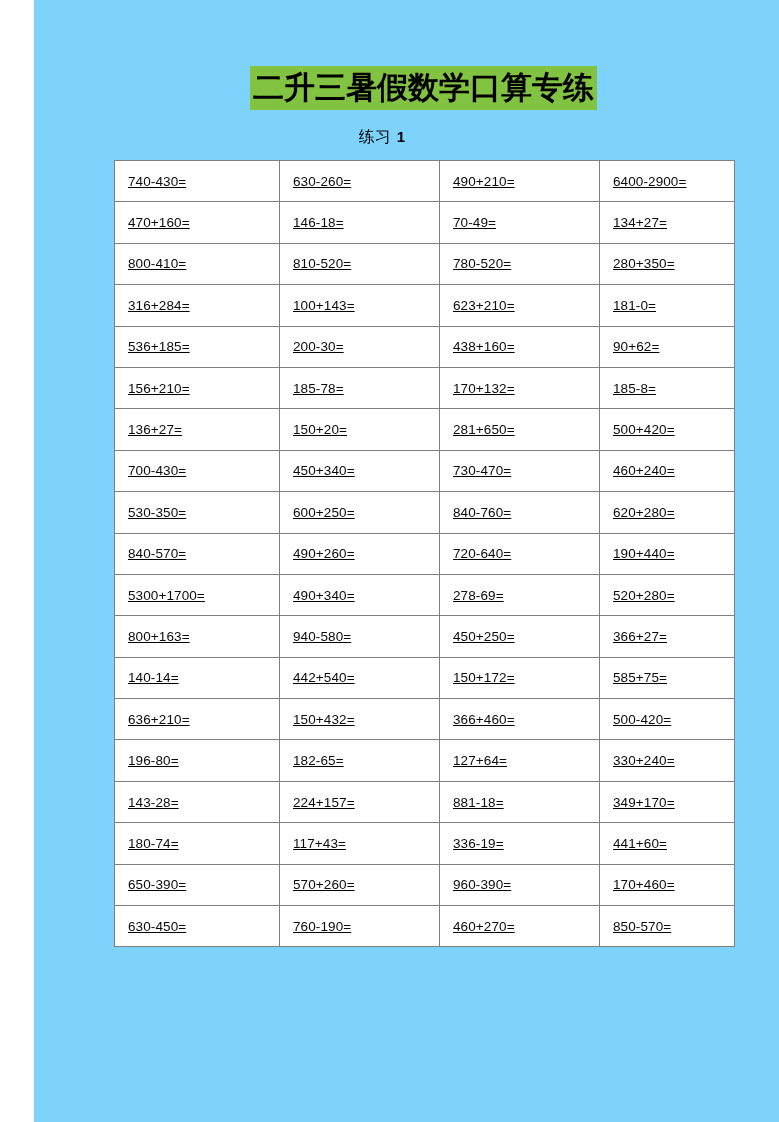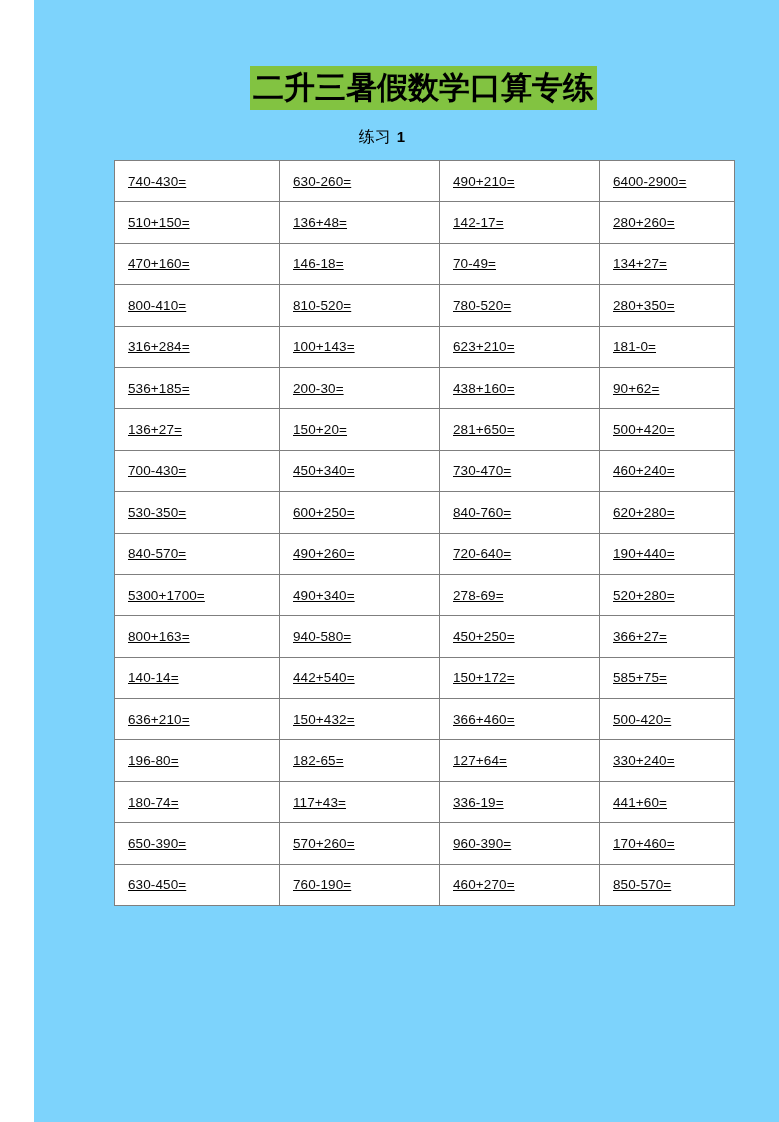--- a/index.html
+++ b/index.html
@@ -125,26 +125,20 @@
         <col class="c4">
     </colgroup>
     <tbody id="problems-body">
         <tr>
           <td>740-430=</td>
           <td>630-260=</td>
           <td>490+210=</td>
           <td>6400-2900=</td>
         </tr>
         <tr>
-          <td>510+150=</td>
-          <td>136+48=</td>
-          <td>142-17=</td>
-          <td>280+260=</td>
-        </tr>
-        <tr>
           <td>470+160=</td>
           <td>146-18=</td>
           <td>70-49=</td>
           <td>134+27=</td>
         </tr>
         <tr>
           <td>800-410=</td>
           <td>810-520=</td>
           <td>780-520=</td>
           <td>280+350=</td>
@@ -155,20 +149,26 @@
           <td>623+210=</td>
           <td>181-0=</td>
         </tr>
         <tr>
           <td>536+185=</td>
           <td>200-30=</td>
           <td>438+160=</td>
           <td>90+62=</td>
         </tr>
         <tr>
+          <td>156+210=</td>
+          <td>185-78=</td>
+          <td>170+132=</td>
+          <td>185-8=</td>
+        </tr>
+        <tr>
           <td>136+27=</td>
           <td>150+20=</td>
           <td>281+650=</td>
           <td>500+420=</td>
         </tr>
         <tr>
           <td>700-430=</td>
           <td>450+340=</td>
           <td>730-470=</td>
           <td>460+240=</td>
@@ -209,20 +209,26 @@
           <td>366+460=</td>
           <td>500-420=</td>
         </tr>
         <tr>
           <td>196-80=</td>
           <td>182-65=</td>
           <td>127+64=</td>
           <td>330+240=</td>
         </tr>
         <tr>
+          <td>143-28=</td>
+          <td>224+157=</td>
+          <td>881-18=</td>
+          <td>349+170=</td>
+        </tr>
+        <tr>
           <td>180-74=</td>
           <td>117+43=</td>
           <td>336-19=</td>
           <td>441+60=</td>
         </tr>
         <tr>
           <td>650-390=</td>
           <td>570+260=</td>
           <td>960-390=</td>
           <td>170+460=</td>

